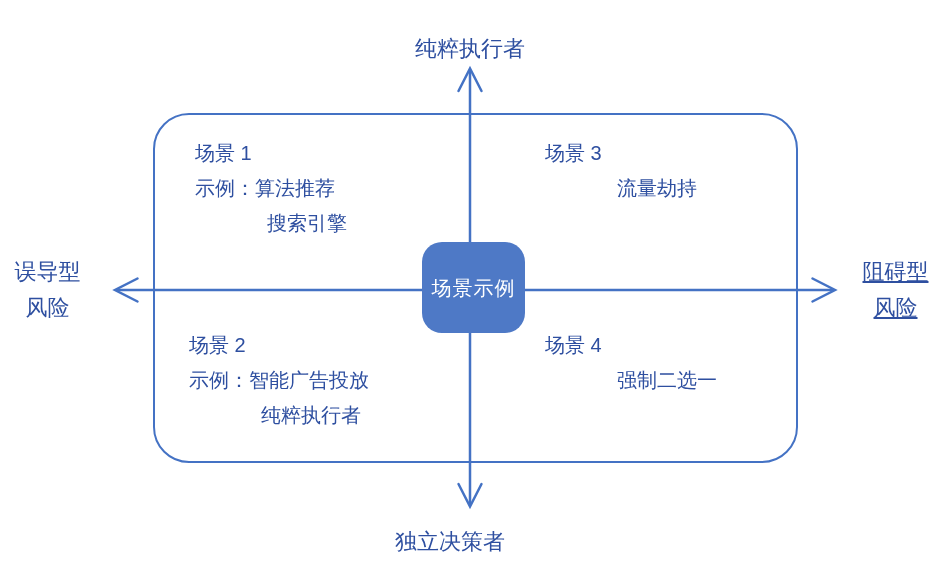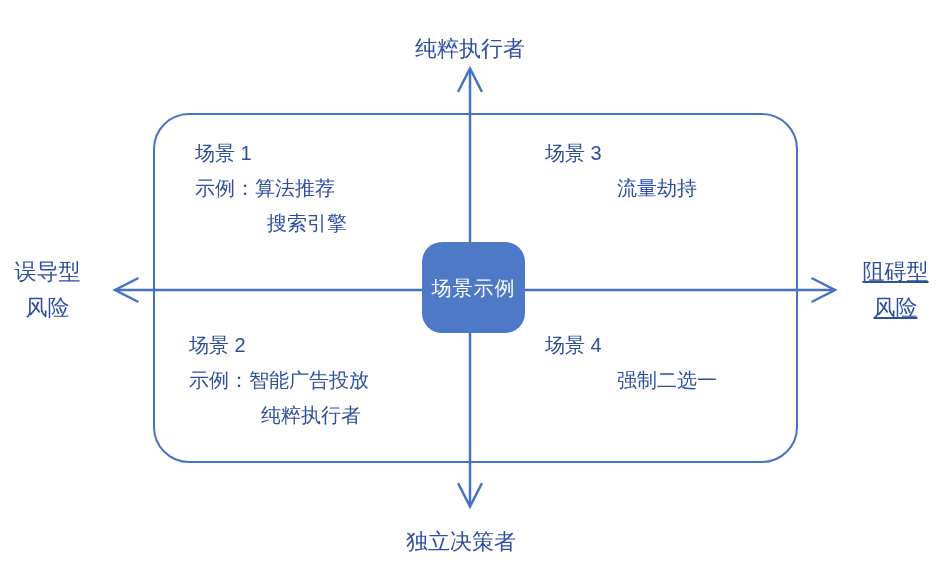--- a/index.html
+++ b/index.html
@@ -31,21 +31,21 @@
 
   .axis-label {
     position: absolute;
     color: var(--text);
     font-size: 22px;
     line-height: 36px;
     text-align: center;
     white-space: nowrap;
   }
   .axis-label.top    { left: 320px; top: 31px;  width: 300px; }
-  .axis-label.bottom { left: 311px; top: 524px; width: 300px; }
+  .axis-label.bottom { left: 300px; top: 524px; width: 300px; }
   .axis-label.left   { left: 0px;   top: 254px; width: 95px;  }
   .axis-label.right  { left: 848px; top: 254px; width: 95px; text-decoration: underline;  }
 
   .quad {
     position: absolute;
     color: var(--text);
     font-size: 20px;
     line-height: 35px;
     white-space: nowrap;
   }

